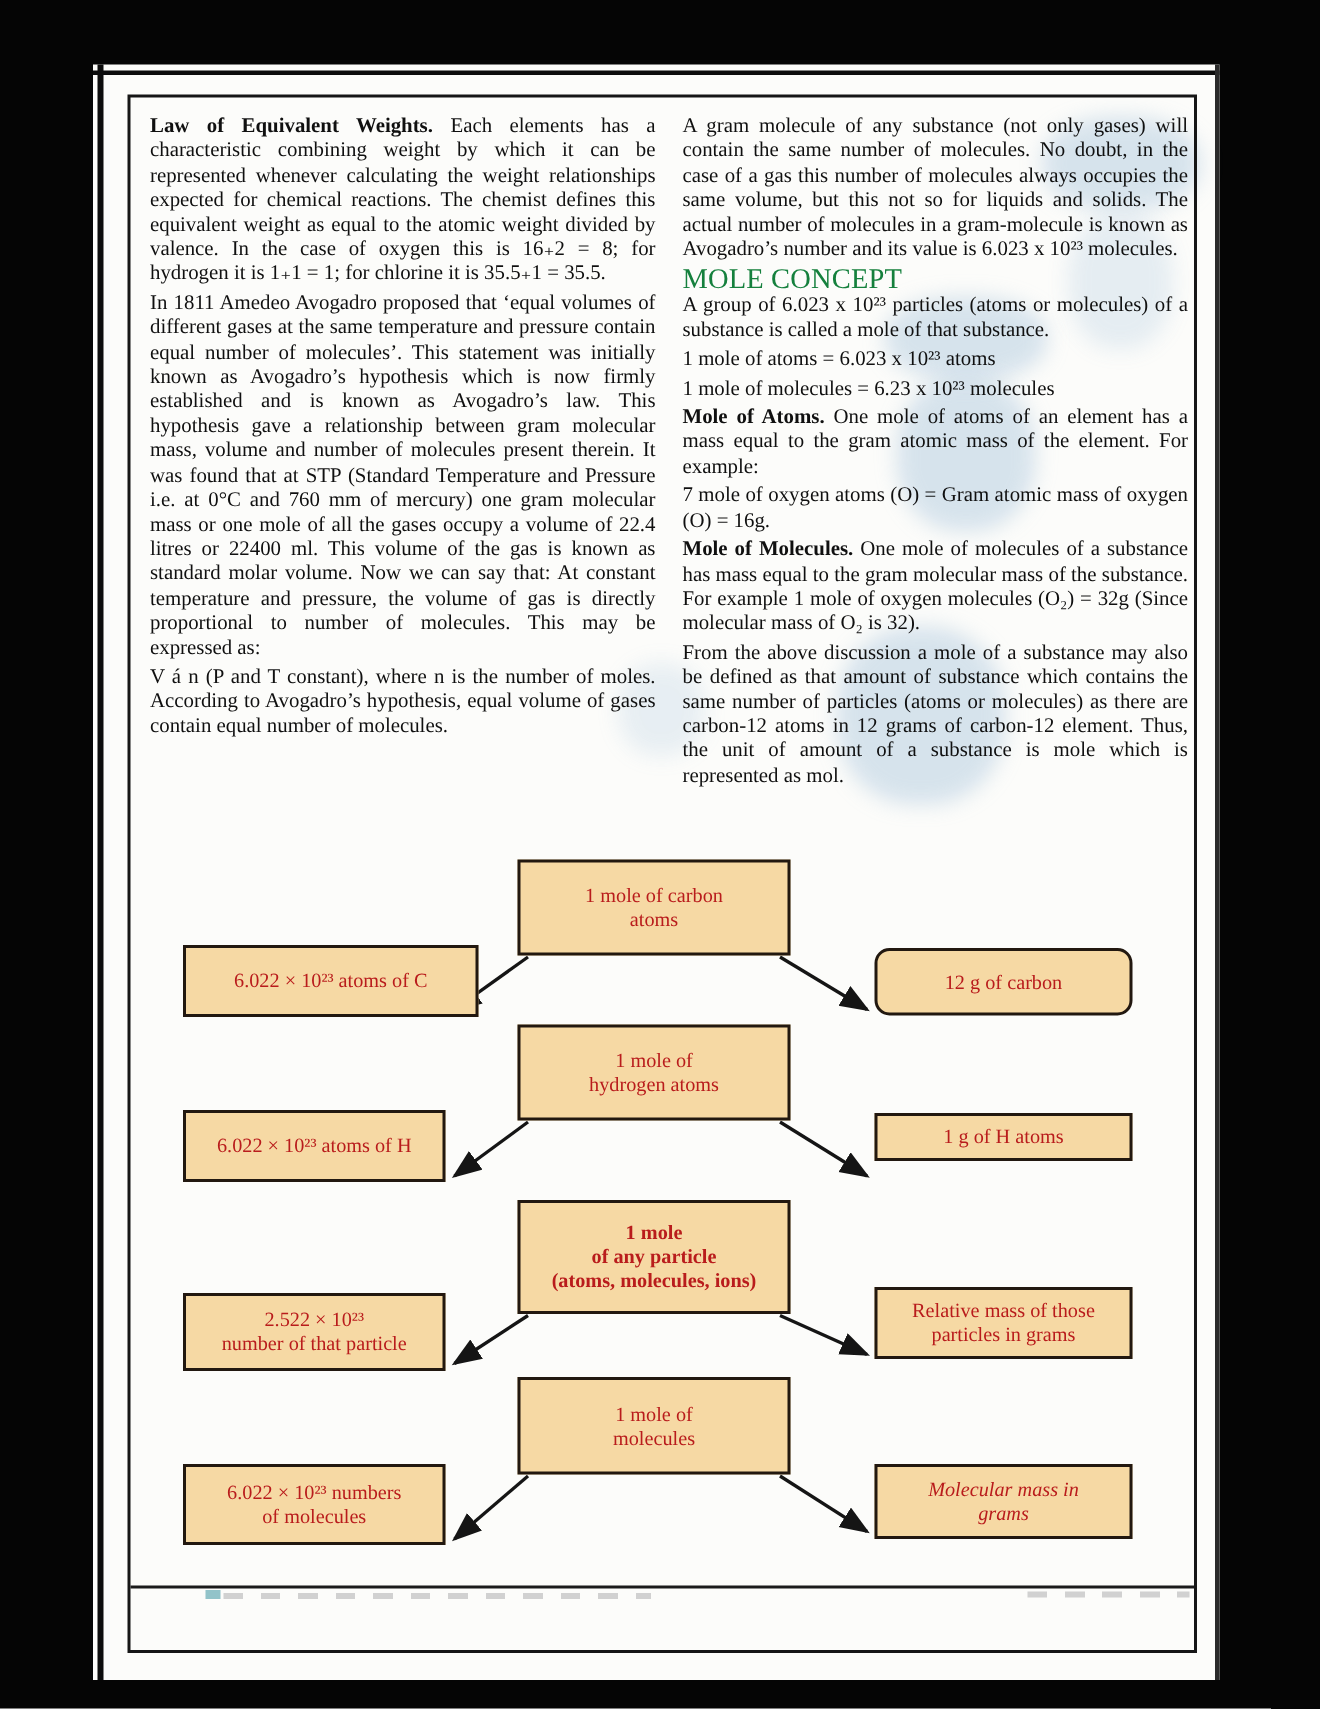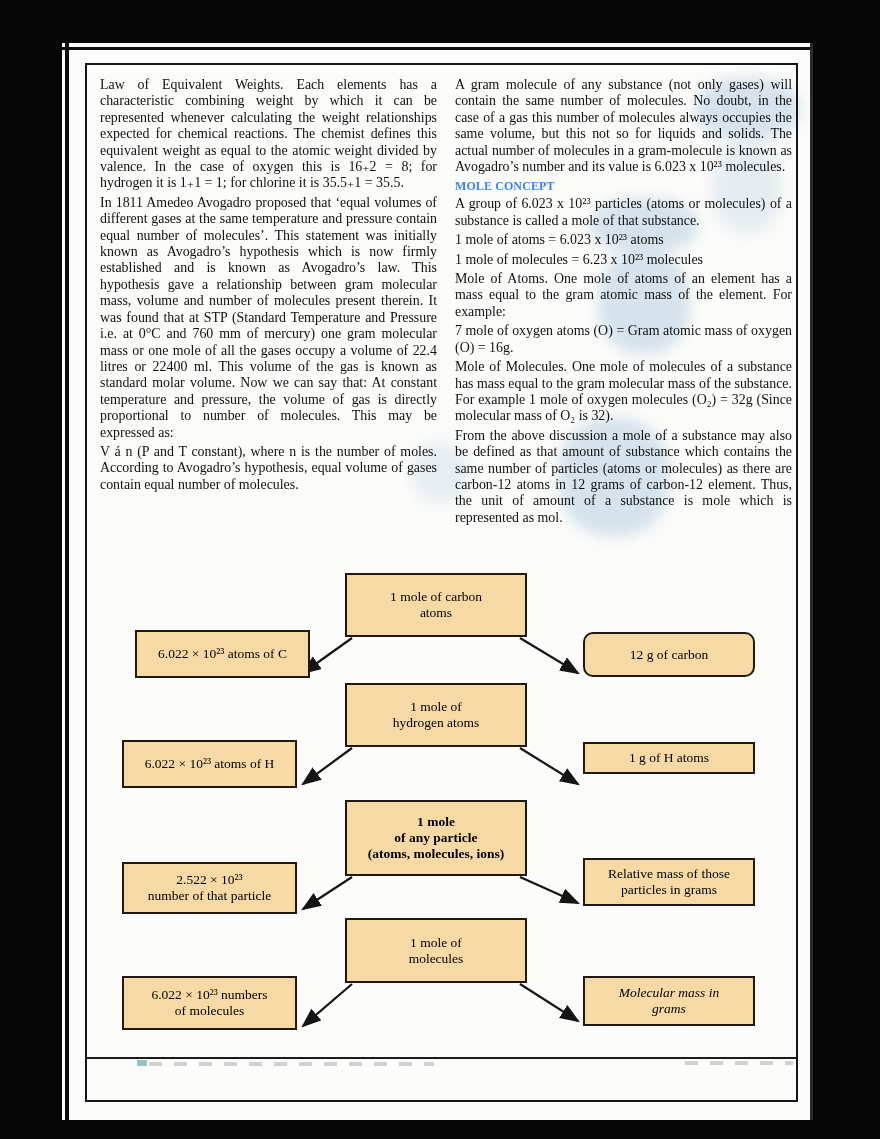--- a/index.html
+++ b/index.html
@@ -31,42 +31,42 @@
     position:absolute; left:23px; top:20px; width:709px; height:1035px;
     border:2px solid #161616;
   }
   .cols { display:flex; gap:18px; padding:12px 0 0 13px; }
   .col {
     width:337px; text-align:justify; color:#101010;
     font-size:13.9px; line-height:16.4px;
     text-justify:inter-word;
   }
   .col p { margin:0 0 3px 0; }
-  .lead { font-weight:normal; }
+  .lead { font-weight:bold; }
   .col h3 {
-    margin:2px 0 1px 0; font-size:12px; line-height:17px;
-    font-weight:bold; letter-spacing:0.1px; color:#3b82f6;
+    margin:2px 0 1px 0; font-size:19px; line-height:17px;
+    font-weight:normal; letter-spacing:0.1px; color:#15803d;
   }
   .eqline { margin:0 0 3px 0; }
 
   .diagram { position:absolute; left:0; top:498px; width:709px; height:485px; }
   .arrows { position:absolute; left:0; top:0; pointer-events:none; }
   .dbox {
     position:absolute; box-sizing:border-box;
     background:#f6d9a4; border:2.5px solid #221810;
     display:flex; align-items:center; justify-content:center;
     text-align:center; white-space:pre-line;
-    font-size:13.5px; line-height:16px; color:#000000;
+    font-size:13.5px; line-height:16px; color:#b91c1c;
   }
   .dbox.italic { font-style:italic; }
   .c0 { left:258px; top:10px;  width:182px; height:64px; }
   .c1 { left:258px; top:120px; width:182px; height:64px; }
   .c2 { left:258px; top:237px; width:182px; height:76px;font-weight:bold; }
   .c3 { left:258px; top:355px; width:182px; height:65px; }
-  .l0 { left:48px;  top:67px;  width:175px; height:48px;text-align:right; }
+  .l0 { left:35px;  top:67px;  width:197px; height:48px;text-align:right; }
   .l1 { left:35px;  top:177px; width:175px; height:48px; }
   .l2 { left:35px;  top:299px; width:175px; height:52px; }
   .l3 { left:35px;  top:413px; width:175px; height:54px; }
   .r0 { left:496px; top:69px;  width:172px; height:45px;border-radius:10px; }
   .r1 { left:496px; top:179px; width:172px; height:32px; }
   .r2 { left:496px; top:295px; width:172px; height:48px; }
   .r3 { left:496px; top:413px; width:172px; height:50px; }
 
   .footer-rule { position:absolute; left:0; top:992px; width:709px; height:2px; background:#1b1b1b; }
   .smudge {

